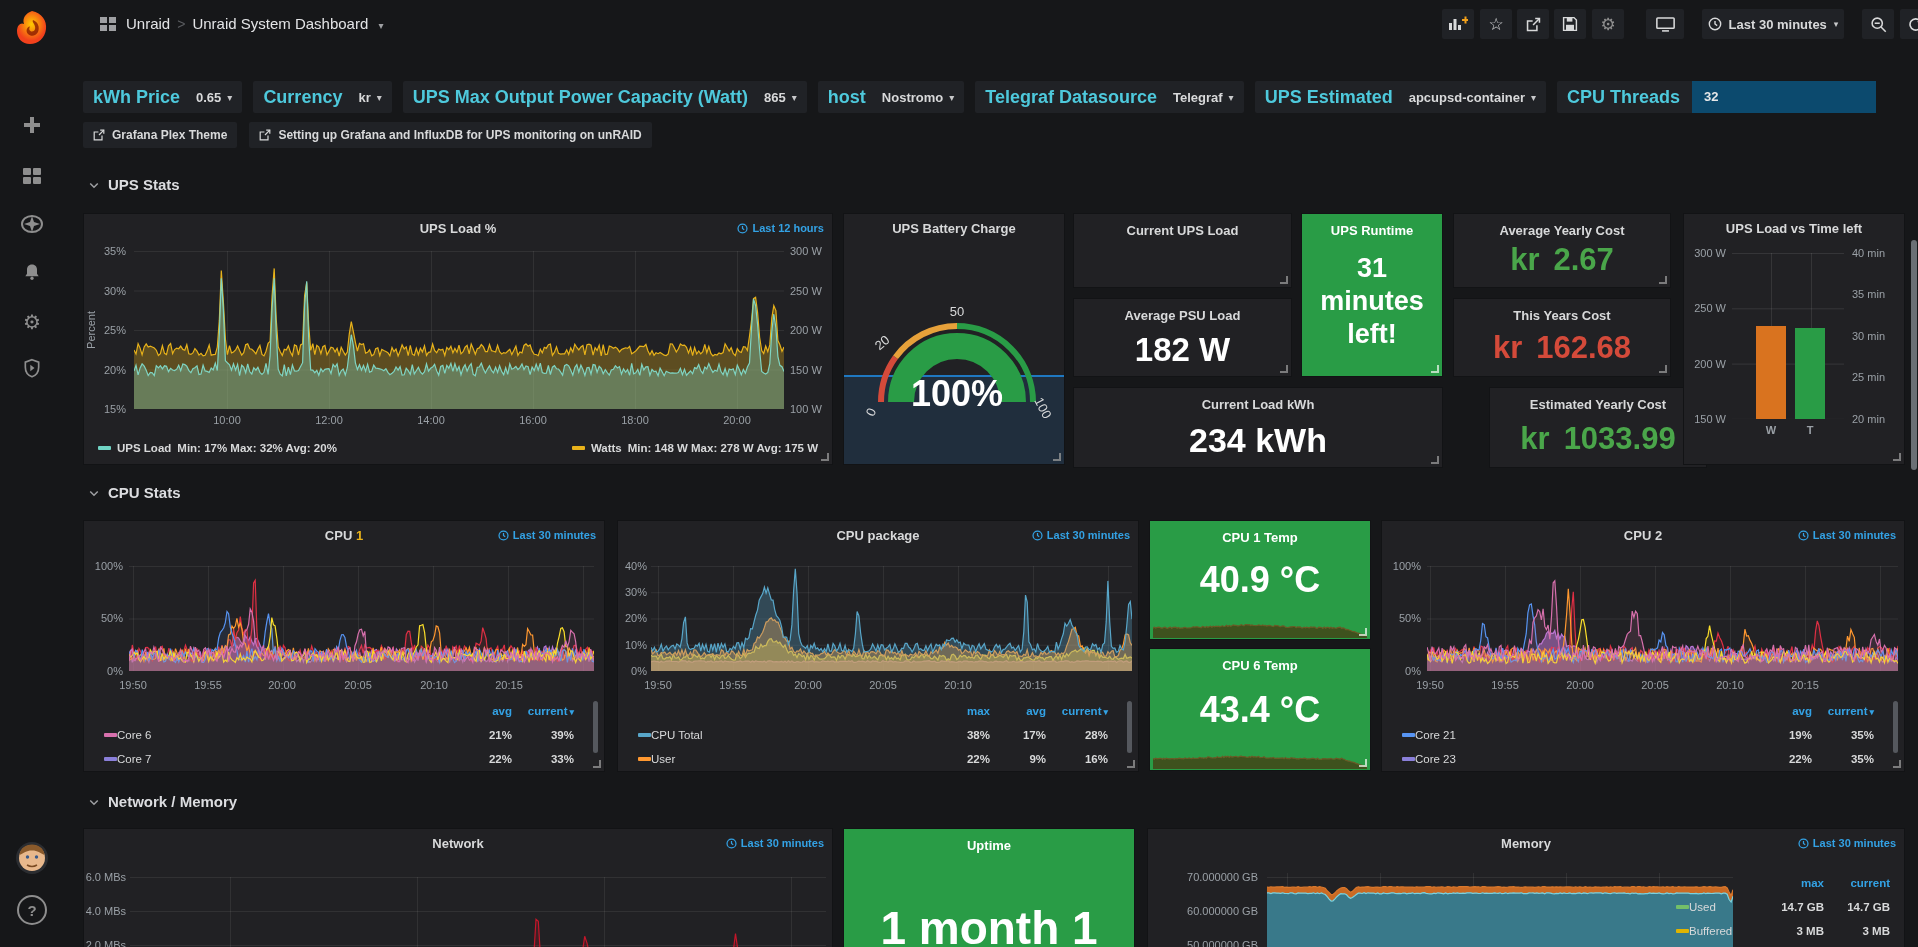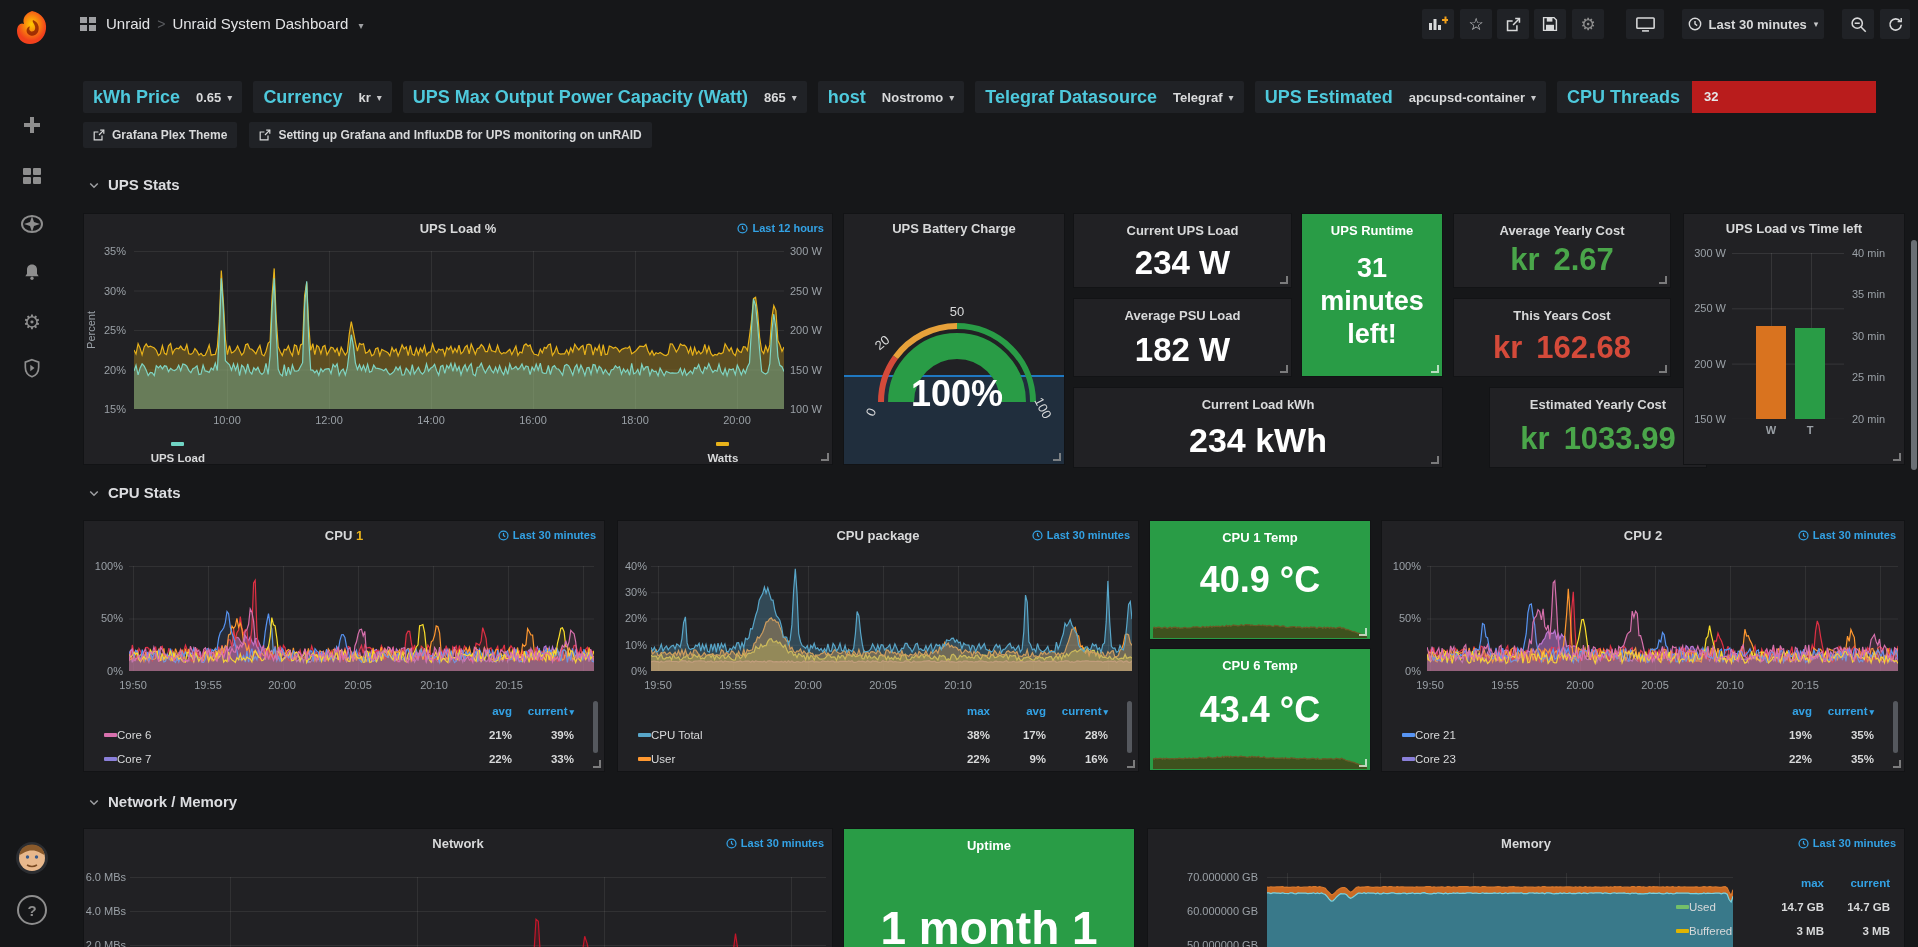--- a/index.html
+++ b/index.html
@@ -14,21 +14,21 @@
   .crumb-sep{color:#5a5c60;font-size:14px;padding:0 7px;}
   .tool-btn{position:absolute;top:9px;height:30px;background:#202226;border-radius:2px;
             display:flex;align-items:center;justify-content:center;cursor:pointer;color:#d8d9da;}
   .tool-btn svg{display:block;}
   
   #vars{position:absolute;left:83px;top:81px;display:flex;gap:11px;align-items:center;}
   .pill{display:flex;align-items:center;height:32px;background:#202226;border-radius:2px;padding:0 4px 0 10px;}
   .pill .lbl{color:#4ec9dc;font-size:18px;font-weight:700;padding-right:12px;white-space:nowrap;}
   .pill .val{color:#d8d9da;font-size:13px;font-weight:700;padding:0 4px;cursor:pointer;white-space:nowrap;}
   .pill .caret{color:#c7c8ca;font-size:10px;padding:0 6px 0 2px;cursor:pointer;}
-  .pill .inputbox{background:#b91c1c;color:#e6e7e8;font-size:13px;font-weight:700;height:32px;line-height:32px;
+  .pill .inputbox{background:#0c4a6e;color:#e6e7e8;font-size:13px;font-weight:700;height:32px;line-height:32px;
                   padding:0 12px;min-width:160px;cursor:text;}
   #links{position:absolute;left:83px;top:122px;display:flex;gap:12px;}
   .linkchip{display:flex;align-items:center;gap:7px;height:26px;background:#202226;border-radius:2px;
             padding:0 10px;font-size:12px;font-weight:700;color:#d8d9da;cursor:pointer;}
   
   .sect{position:absolute;display:flex;align-items:center;gap:8px;font-size:15px;font-weight:700;color:#dcdde0;cursor:pointer;}
   
   .panel{position:absolute;background:#212124;border:1px solid #121315;box-sizing:border-box;overflow:hidden;}
   .panel::after{content:"";position:absolute;right:3px;bottom:3px;width:6px;height:6px;
                 border-right:2px solid #9a9a9a;border-bottom:2px solid #9a9a9a;opacity:.75;}
@@ -55,21 +55,21 @@
             background-size:100% 52.5px,75px 100%;background-position:0 0,3px 0;}
   .grid-net{background-image:linear-gradient(to bottom,rgba(255,255,255,.07) 0 1px,transparent 1px),
             linear-gradient(to right,rgba(255,255,255,.07) 0 1px,transparent 1px);
             background-size:100% 34px,187px 100%;background-position:0 0,100px 0;}
   .grid-mem{background-image:linear-gradient(to bottom,rgba(255,255,255,.07) 0 1px,transparent 1px),
             linear-gradient(to right,rgba(255,255,255,.07) 0 1px,transparent 1px);
             background-size:100% 34px,93px 100%;background-position:0 4px,20px 0;}
   .grid-bar{background-image:linear-gradient(to bottom,rgba(255,255,255,.09) 0 1px,transparent 1px);
             background-size:100% 55.3px;background-position:0 0;}
   
-  .leg-line{position:absolute;display:flex;align-items:center;gap:6px;font-size:11.5px;font-weight:600;color:#d8d9da;flex-direction:column;}
+  .leg-line{position:absolute;display:flex;align-items:center;gap:6px;font-size:11.5px;font-weight:600;color:#d8d9da;}
   .swatch{display:inline-block;width:13px;height:4px;border-radius:1px;}
   .leg-grid{position:absolute;display:grid;grid-auto-rows:24px;align-items:center;
             font-size:11.5px;font-weight:700;color:#d8d9da;}
   .leg-grid .hd{color:#33a2e5;text-align:right;cursor:pointer;}
   .leg-grid .nm{display:flex;align-items:center;cursor:pointer;font-weight:400;}
   .leg-grid .vv{text-align:right;}
   .s-caret{font-size:9px;color:#33a2e5;margin-left:2px;}
   .legscroll{position:absolute;width:5px;border-radius:3px;background:#55585e;}
   
   .stat-t{position:absolute;top:9px;left:0;right:0;text-align:center;font-size:13px;font-weight:700;color:#d8d9da;cursor:pointer;}
@@ -139,21 +139,21 @@
           <circle cx="12.5" cy="16" r="1.7" fill="#3a5a8a"></circle>
           <circle cx="21.5" cy="16" r="1.7" fill="#3a5a8a"></circle>
           <path d="M12 24 q5 3 10 0" stroke="#7a4a22" stroke-width="1.5" fill="none"></path>
         </svg>
     </span>
     <span class="side-ic" style="top:910px">
       <span style="display:flex;width:26px;height:26px;border:2px solid #8e8e8e;border-radius:50%;align-items:center;justify-content:center;font-size:15px;color:#8e8e8e;font-weight:700">?</span>
     </span>
   </nav>
 
-  <header class="abs" style="left:56px;top:0;right:0;height:48px">
+  <header class="abs" style="left:76px;top:0;right:0;height:48px">
     <span class="abs" style="left:24px;top:16px">
       <svg width="16" height="16" viewBox="0 0 16 16">
           <rect x="0" y="1" width="7" height="6" fill="#9fa0a3"></rect>
           <rect x="9" y="1" width="7" height="6" fill="#9fa0a3"></rect>
           <rect x="0" y="9" width="7" height="6" fill="#9fa0a3"></rect>
           <rect x="9" y="9" width="7" height="6" fill="#9fa0a3"></rect>
         </svg>
     </span>
     <span class="abs crumb-txt" style="left:50px;top:15px">
       <span>Unraid</span><span class="crumb-sep">&gt;</span><span>Unraid System Dashboard</span>
@@ -346,21 +346,20 @@
       <text x="30" y="180" transform="rotate(-65 30 180)" font-size="13" fill="#d8d9da" text-anchor="middle">0</text>
       <text x="40" y="112" transform="rotate(-40 40 112)" font-size="13" fill="#d8d9da" text-anchor="middle">20</text>
       <text x="112" y="82" font-size="13" fill="#d8d9da" text-anchor="middle">50</text>
       <text x="194" y="176" transform="rotate(63 194 176)" font-size="13" fill="#d8d9da" text-anchor="middle">100</text>
       <text x="112" y="172" font-size="36" font-weight="bold" fill="#ffffff" text-anchor="middle" id="gauge-value-text">100%</text>
     </svg>
   </div>
 
   <div class="panel" style="left:1073px;top:213px;width:219px;height:75px">
     <div class="stat-t">Current UPS Load</div>
-    <div class="stat-v" style="top:30px;font-size:33px">234 W</div>
   </div>
   <div class="panel" style="left:1073px;top:298px;width:219px;height:79px">
     <div class="stat-t">Average PSU Load</div>
     <div class="stat-v" style="top:32px;font-size:33px">182 W</div>
   </div>
   <div class="panel" style="left:1073px;top:387px;width:370px;height:81px">
     <div class="stat-t">Current Load kWh</div>
     <div class="stat-v" style="top:33px;font-size:34px">234 kWh</div>
   </div>
   <div class="panel green-panel" style="left:1301px;top:213px;width:142px;height:164px">

